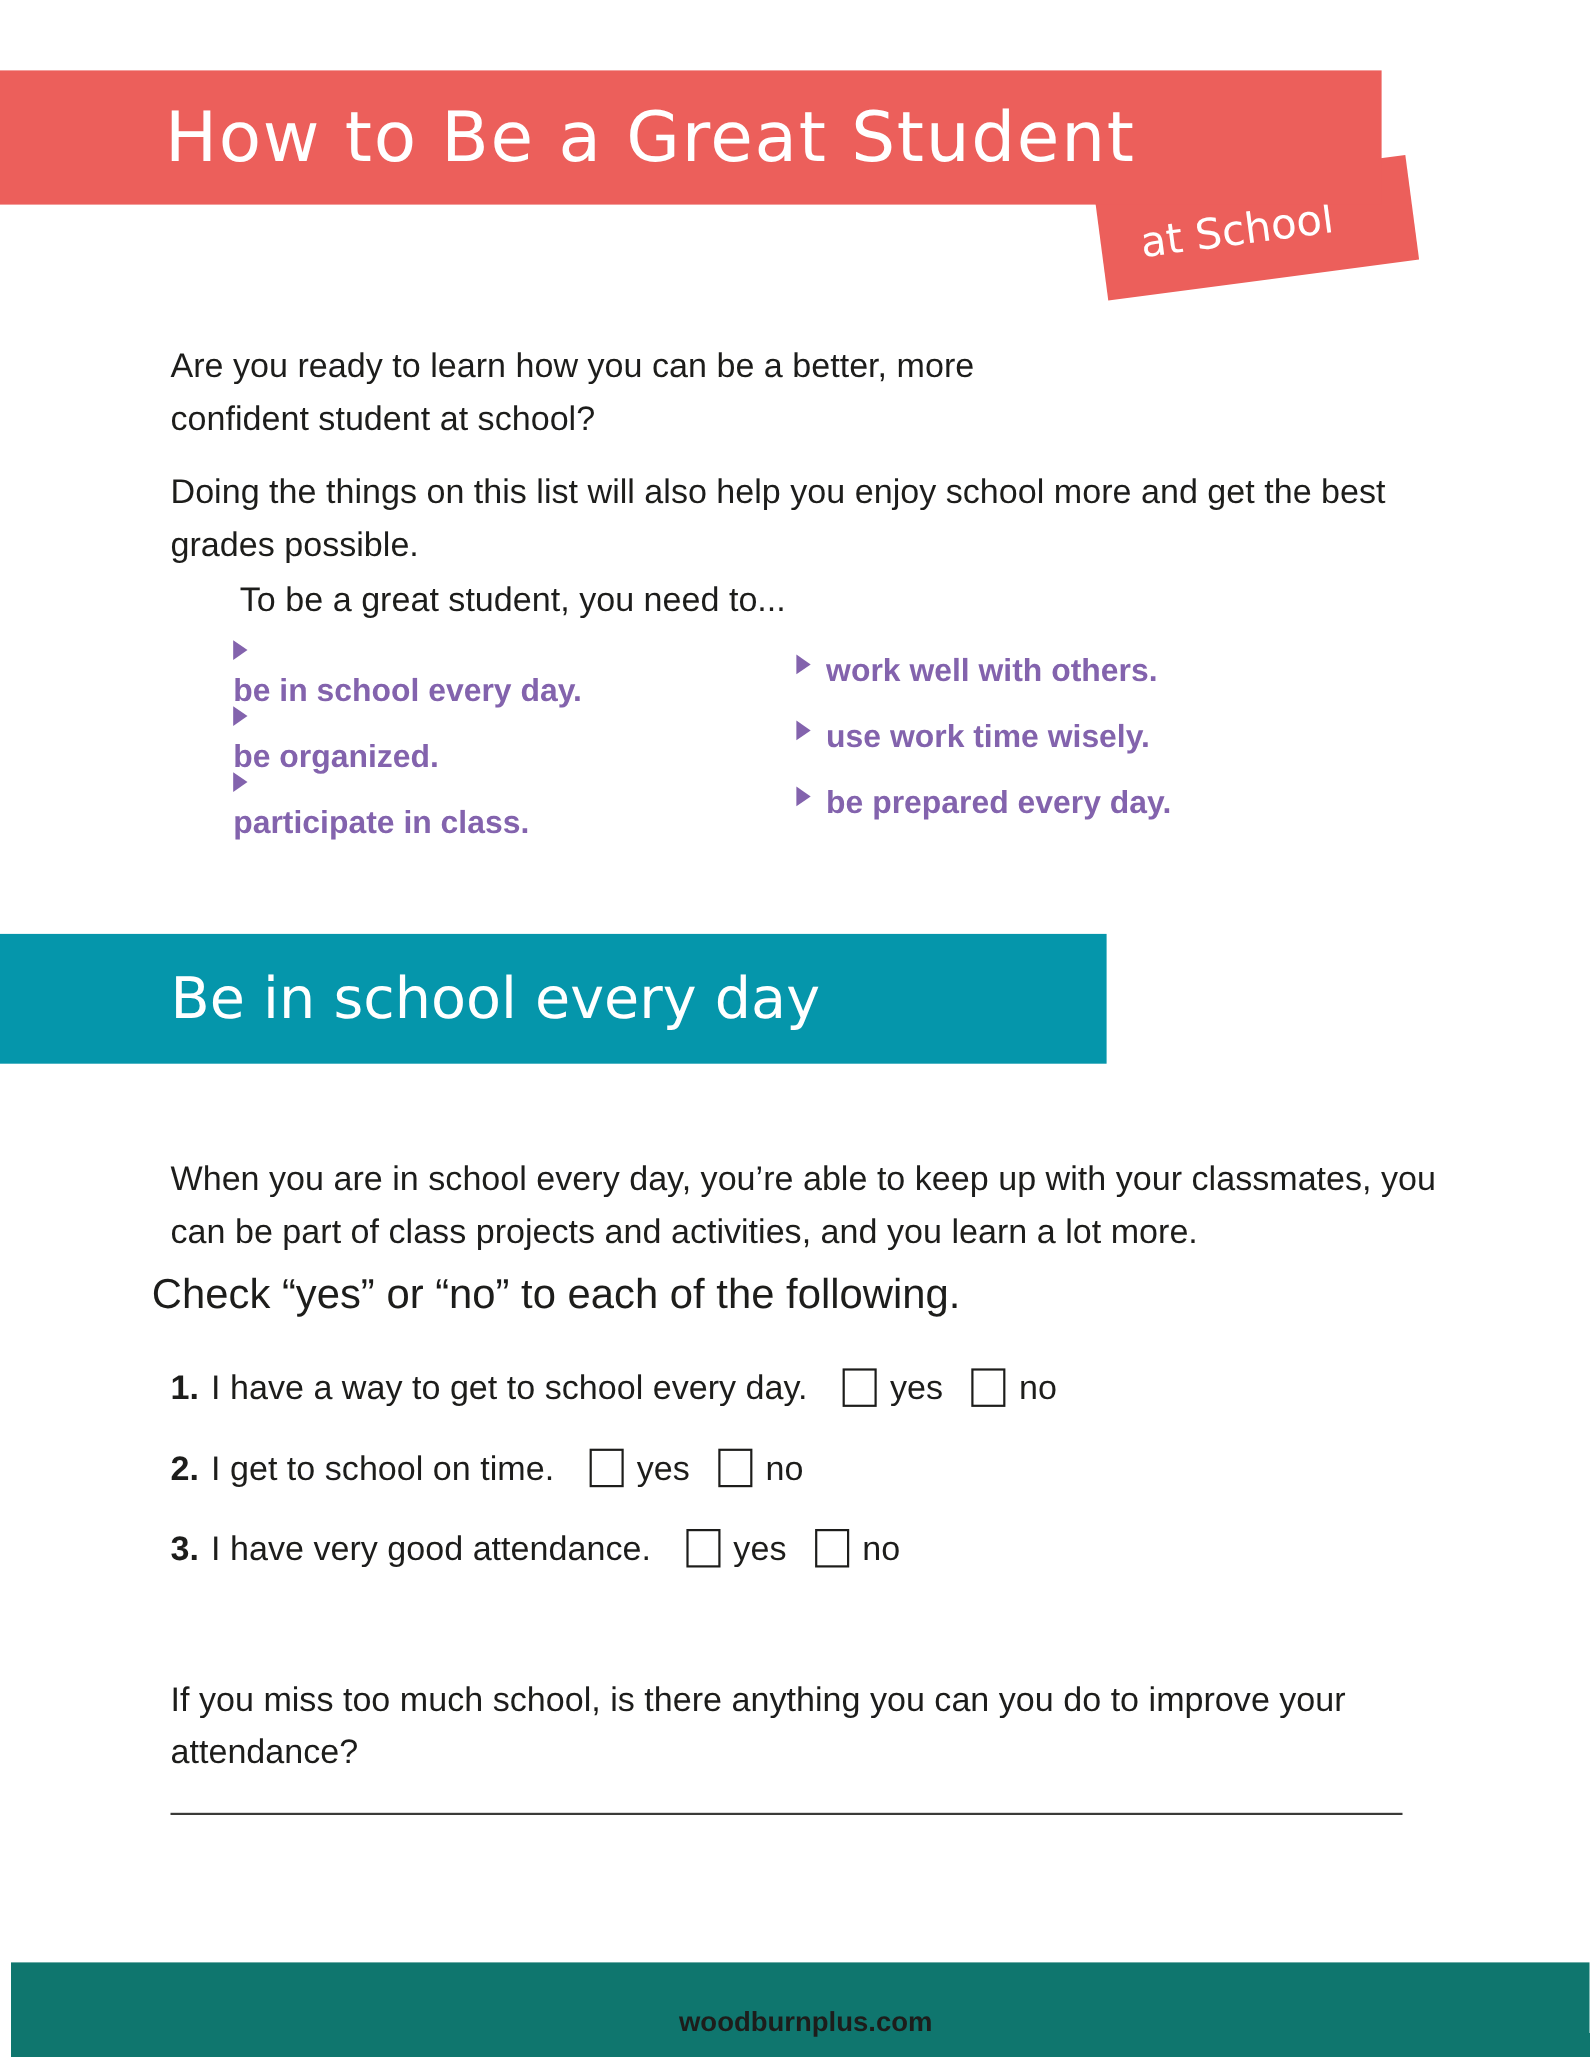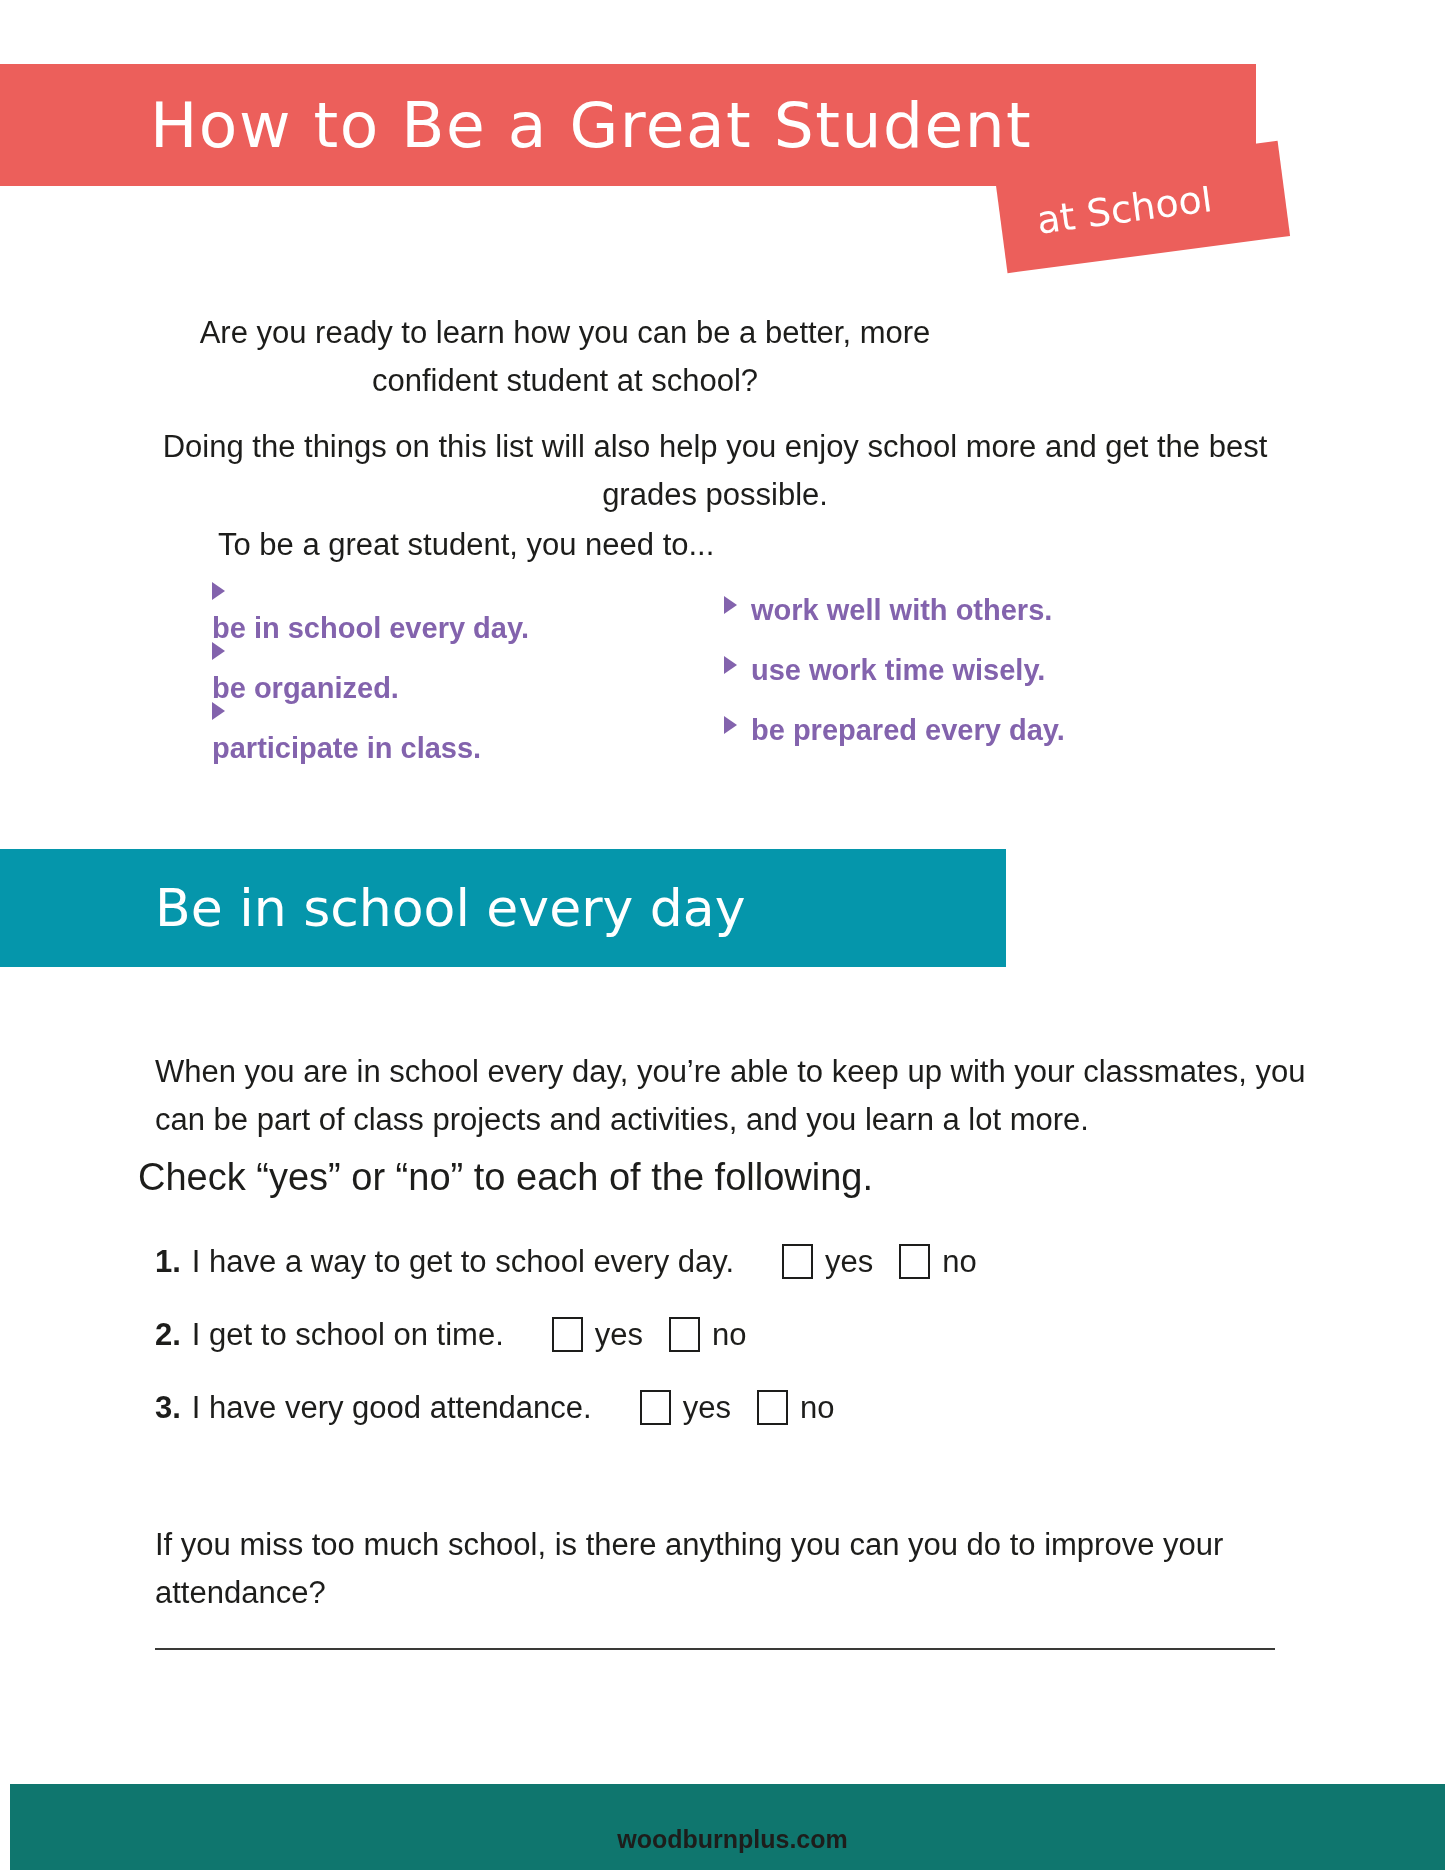--- a/index.html
+++ b/index.html
@@ -67,21 +67,20 @@
     top: 0;
     width: 1445px;
   }
   .para {
     position: absolute;
     left: 155px;
     font-size: 31px;
     line-height: 48px;
     color: #1d1d1b;
     font-family: "Liberation Sans", sans-serif;
-    text-align: center;
   }
   .para.p1 { top: 278px; width: 820px; }
   .para.p2 { top: 392px; width: 1120px; }
 
   .lead-in {
     position: absolute;
     left: 218px;
     top: 523px;
     font-size: 31px;
     line-height: 44px;
@@ -174,21 +173,21 @@
     align-items: center;
     height: 73px;
     font-size: 31px;
     color: #1d1d1b;
     white-space: nowrap;
   }
   .q-num {
     font-weight: bold;
     margin-right: 11px;
   }
-  .q-text { margin-right: 16px; }
+  .q-text { margin-right: 0; }
   .opt-group {
     display: flex;
     align-items: center;
     margin-left: 32px;
   }
   .opt {
     display: flex;
     align-items: center;
     margin-right: 26px;
   }

